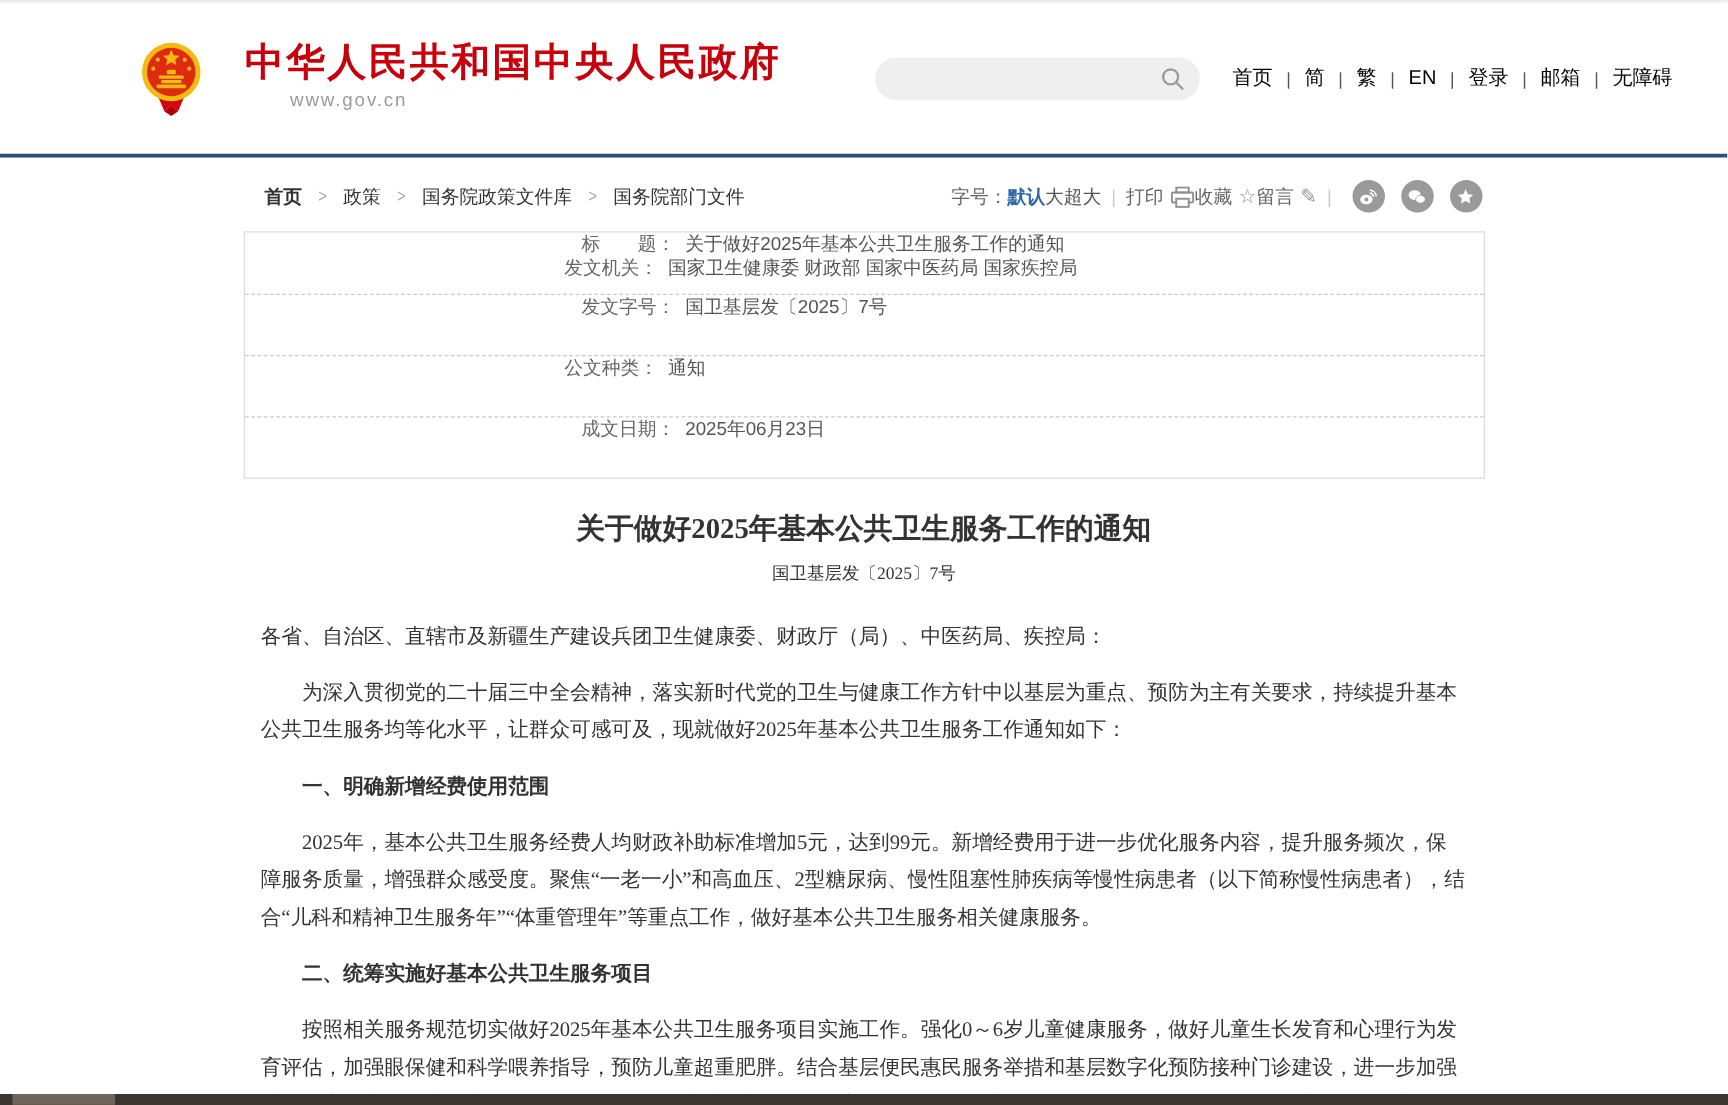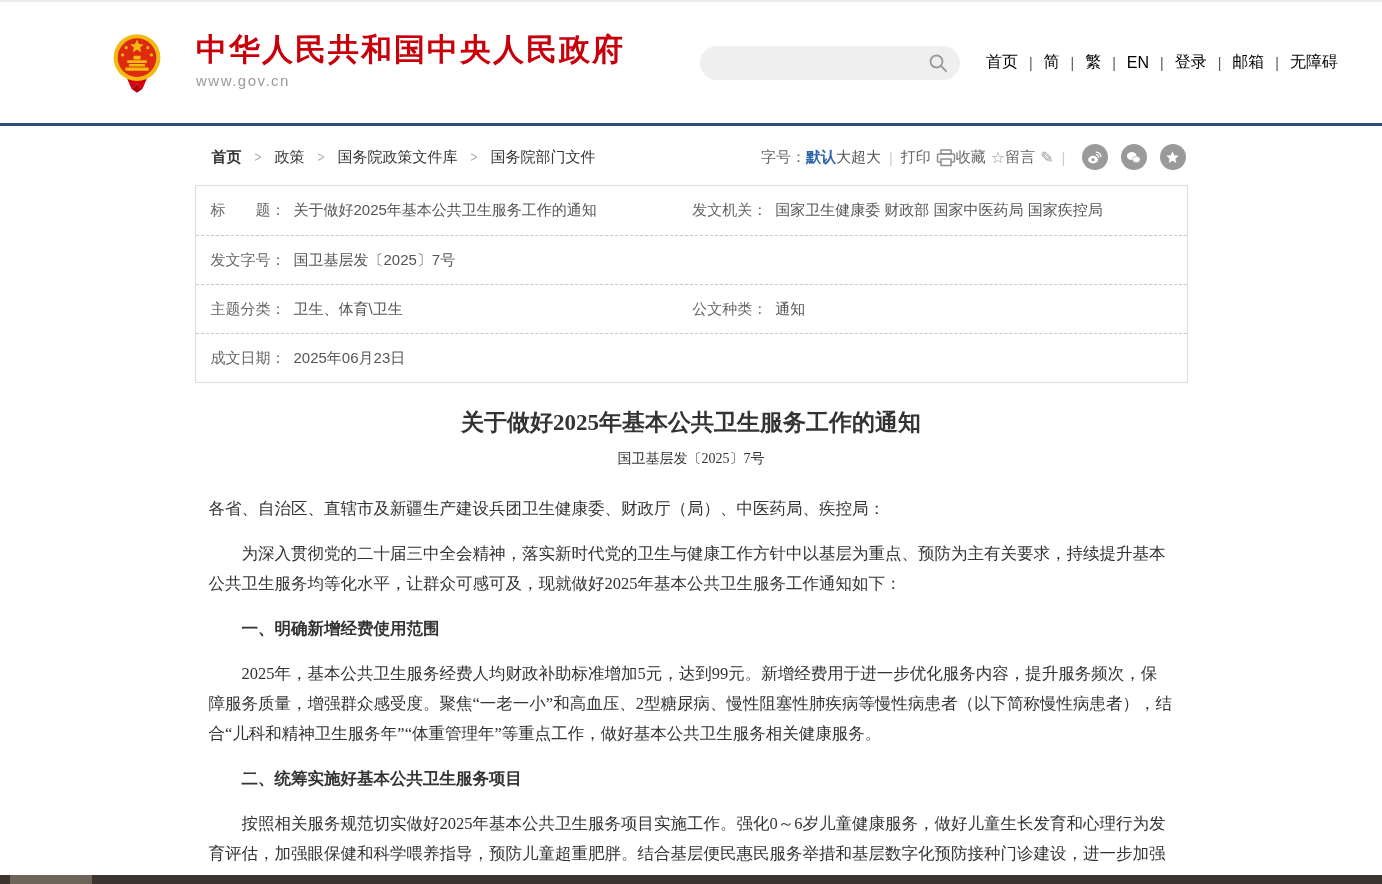--- a/index.html
+++ b/index.html
@@ -10,21 +10,21 @@
   .site-header {
     height: 126px;
     border-top: 2px solid #ececec;
     border-bottom: 3px solid #2f4d7c;
     display: flex; align-items: center;
     background: #fff;
   }
   .header-inner { width: 100%; padding: 0 44px 0 110px; display: flex; align-items: center; }
   .logo-group { display: flex; align-items: flex-start; gap: 32px; cursor: pointer; }
   .site-title { color: #c7000b; font-size: 31px; font-weight: bold; letter-spacing: 2px; line-height: 1.1; }
-  .site-url { color: #9b9b9b; font-size: 15px; letter-spacing: 1.5px; margin-top: 5px; }
+  .site-url { color: #9b9b9b; font-size: 15px; letter-spacing: 1.5px; margin-top: 5px; margin-left: 36px; }
 
   .header-right { margin-left: auto; display: flex; align-items: center; gap: 26px; }
   .search-box { width: 260px; height: 34px; background: #efefef; border-radius: 17px;
                 display: flex; align-items: center; padding: 0 12px 0 16px; }
   .search-input { flex: 1; border: none; outline: none; background: transparent; height: 100%;
                   font-size: 14px; color: #333; }
   .top-nav { display: flex; align-items: center; gap: 11px; font-size: 16px; color: #000; white-space: nowrap; }
   .top-nav a { color: #000; text-decoration: none; cursor: pointer; }
   .pipe { color: #555; font-size: 14px; font-weight: 300; }
 
@@ -42,21 +42,21 @@
   .fs-opt { color: #555; cursor: pointer; }
   .tool-item { display: flex; align-items: flex-end; gap: 5px; cursor: pointer; color: #666; }
   .tool-pipe { color: #ccc; margin: 0 8px; }
   .glyph-icon { color: #999; font-size: 16px; }
   .share-group { display: flex; align-items: center; gap: 13px; margin-left: 8px; }
   .share-circle { width: 26px; height: 26px; border-radius: 50%; background: #9a9a9a;
                   display: flex; align-items: center; justify-content: center; cursor: pointer; }
 
   
   .meta-table { width: 993px; margin: 13px auto 0; border: 1px solid #dcdcdc; font-size: 15px; }
-  .meta-row { display: flex; min-height: 49px; align-items: center; }
+  .meta-row { display: flex; min-height: 49px; align-items: center; flex-direction: column; }
   .meta-row + .meta-row { border-top: 1px dashed #c9c9c9; }
   .meta-cell { display: flex; align-items: center; padding: 0 15px; }
   .meta-cell.left { width: 48.6%; border-right: 0; }
   .meta-cell.right { width: 51.4%; text-align: center; }
   .meta-label { color: #666; white-space: pre; }
   .meta-value { color: #555; margin-left: 8px; }
 
   
   .article { width: 993px; margin: 24px auto 0; padding: 0 14px; 
              font-family: "Liberation Serif", "DejaVu Serif", serif; color: #333; }
@@ -197,24 +197,20 @@
       <span class="meta-value">国家卫生健康委 财政部 国家中医药局 国家疾控局</span>
     </div>
   </div>
   <div class="meta-row">
     <div class="meta-cell left">
       <span class="meta-label">发文字号：</span>
       <span class="meta-value">国卫基层发〔2025〕7号</span>
     </div>
   </div>
   <div class="meta-row">
-    <div class="meta-cell left">
-      <span class="meta-label">主题分类：</span>
-      <span class="meta-value">卫生、体育\卫生</span>
-    </div>
     <div class="meta-cell right">
       <span class="meta-label">公文种类：</span>
       <span class="meta-value">通知</span>
     </div>
   </div>
   <div class="meta-row">
     <div class="meta-cell left">
       <span class="meta-label">成文日期：</span>
       <span class="meta-value">2025年06月23日</span>
     </div>

